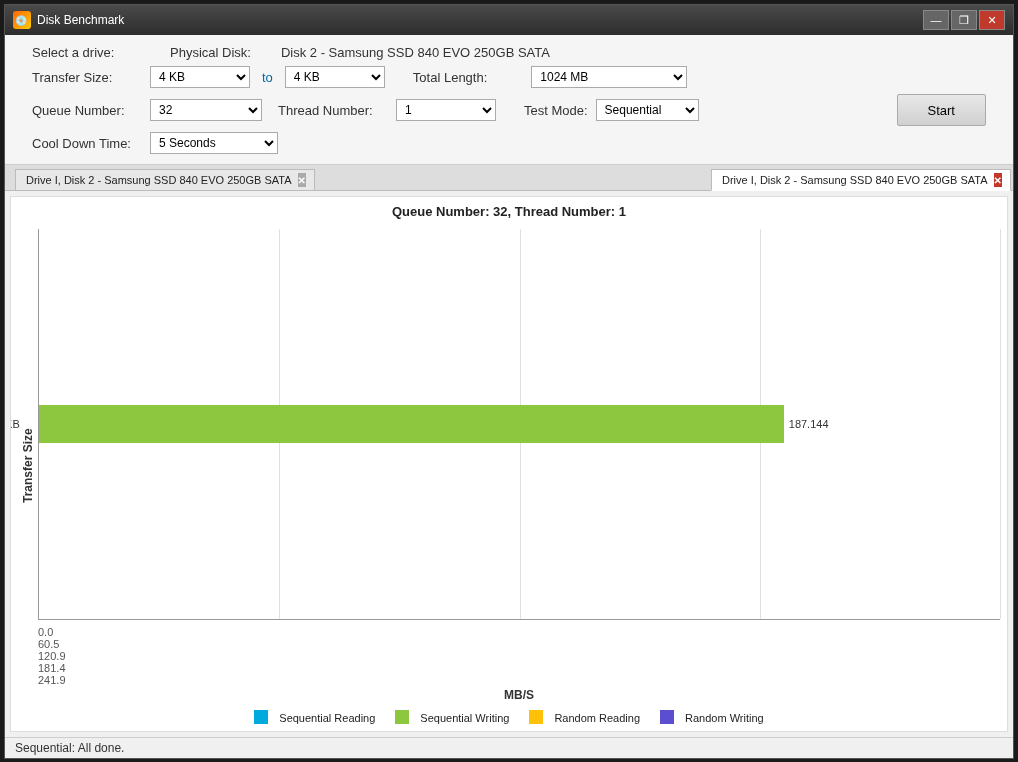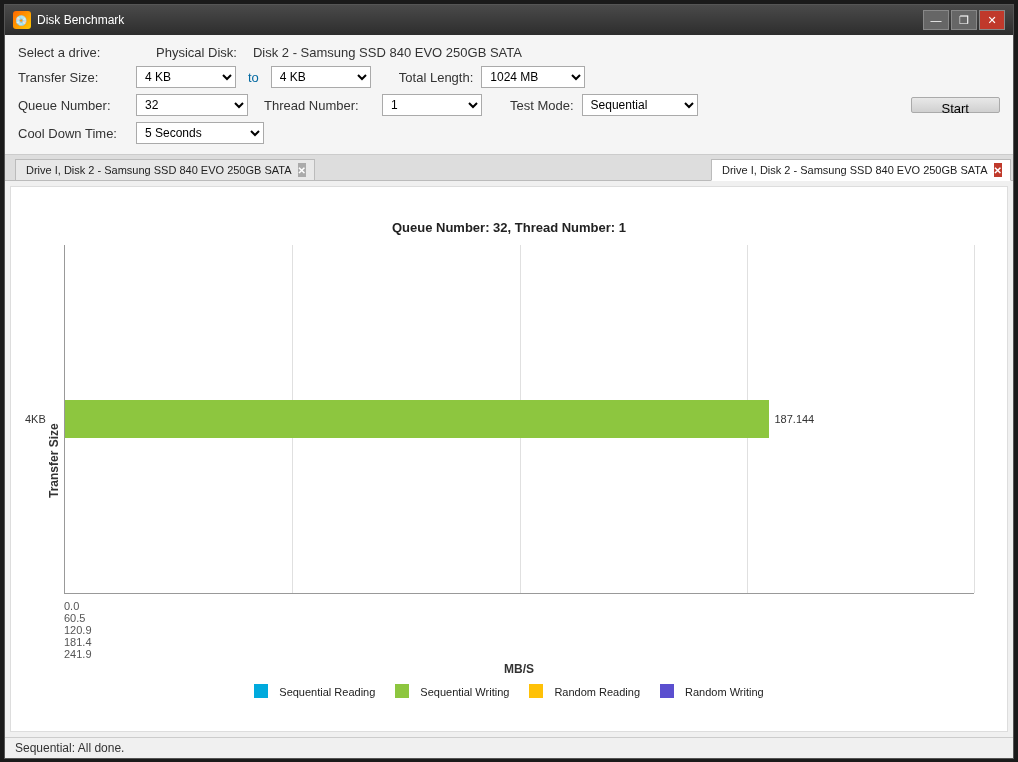--- a/index.html
+++ b/index.html
@@ -69,21 +69,21 @@
       flex: 1;
       background: #f0f0f0;
       display: flex;
       flex-direction: column;
       overflow: hidden;
     }
 
     .controls-panel {
       background: #f5f5f5;
       border-bottom: 1px solid #ccc;
-      padding: 10px 13px;
+      padding: 10px 27px;
     }
 
     .controls-row {
       display: flex;
       align-items: center;
       margin-bottom: 6px;
       gap: 8px;
     }
     .controls-row:last-child { margin-bottom: 0; }
 
@@ -99,52 +99,52 @@
       background: white;
       font-size: 12px;
       padding: 0 4px;
       cursor: pointer;
     }
 
     .drive-select { width: 370px; }
     .size-select { width: 100px; }
     .queue-select { width: 112px; }
     .thread-select { width: 100px; }
-    .length-select { width: 104px; }
-    .mode-select { width: 116px; }
+    .length-select { width: 156px; margin-left: 36px; }
+    .mode-select { width: 103px; }
     .cooldown-select { width: 128px; }
 
     .ctrl-text {
       color: #0369a1;
       margin: 0 4px;
     }
 
     .physical-label {
       color: #333;
       margin-left: 20px;
       white-space: nowrap;
     }
     .physical-value {
       color: #333;
-      margin-left: 8px;
+      margin-left: 22px;
     }
 
     .total-label {
       color: #333;
       margin-left: 20px;
       white-space: nowrap;
     }
 
     .start-btn {
       background: linear-gradient(to bottom, #e8e8e8, #d0d0d0);
       border: 1px solid #aaa;
       padding: 3px 30px;
       cursor: pointer;
       font-size: 13px;
-      height: 16px;
+      height: 32px;
       margin-left: auto;
       border-radius: 2px;
     }
 
     .tabs-bar {
       display: flex;
       background: #ddd;
       border-bottom: 1px solid #bbb;
       padding-top: 4px;
       padding-left: 10px;
@@ -184,21 +184,21 @@
       font-weight: bold;
     }
     .tab-close.gray { background: #aaa; }
     .tab-close.red { background: #c0392b; }
 
     .chart-area {
       flex: 1;
       background: white;
       margin: 5px;
       border: 1px solid #ddd;
-      padding: 33px;
+      padding: 7px;
       display: flex;
       flex-direction: column;
       overflow: hidden;
     }
 
     .chart-title {
       text-align: center;
       font-weight: bold;
       font-size: 13px;
       margin-bottom: 10px;

